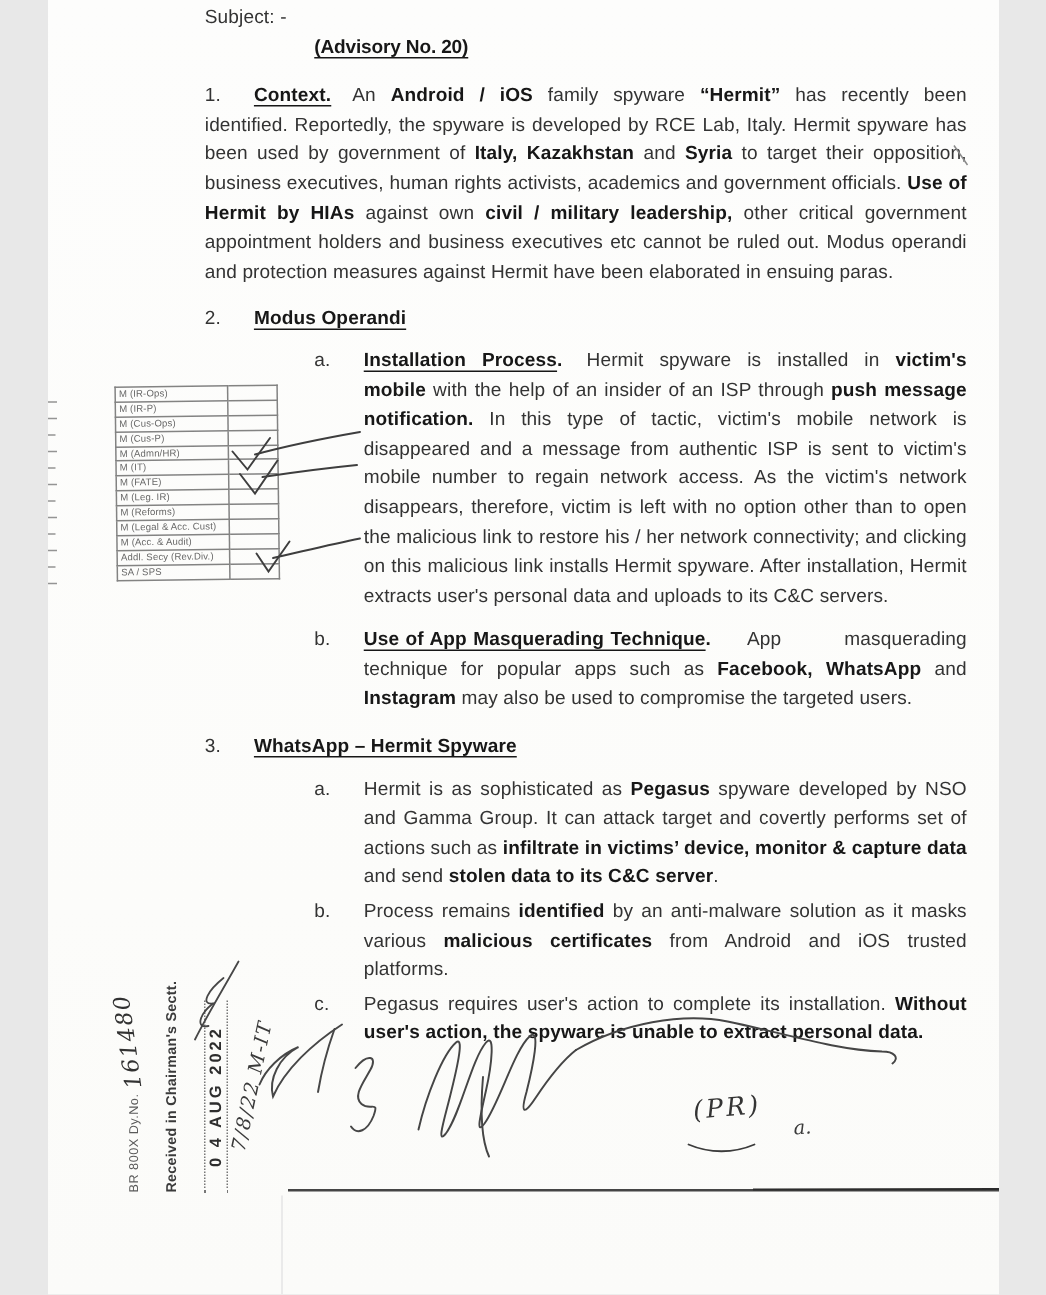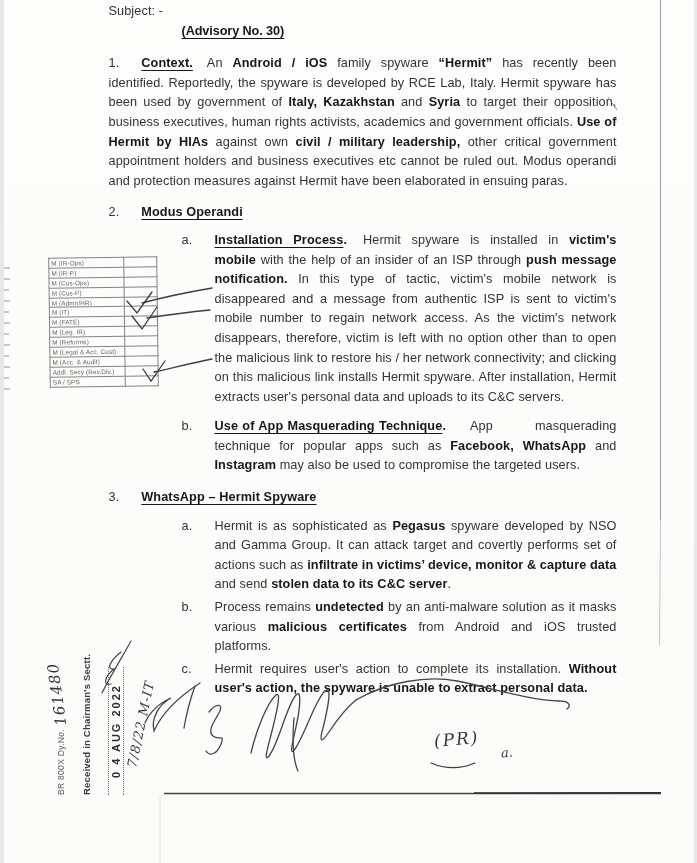--- a/index.html
+++ b/index.html
@@ -1,18 +1,18 @@
 <!DOCTYPE html>
 <html><head>
 <meta charset="utf-8">
 <style>
   html,body{margin:0;padding:0;background:#e8e8e8;}
-  .page{position:relative;width:690px;height:863px;margin:0 auto;overflow:hidden;
+  .page{position:relative;width:602px;height:863px;margin:0 auto;overflow:hidden;
         background:linear-gradient(180deg,#fdfdfc 0%,#fcfcfa 70%,#fbfbf9 100%);
-        font-family:"Liberation Sans", sans-serif;}
+        font-family:"Liberation Sans", sans-serif;padding-left:32px;}
   
   .doc{position:absolute;left:105px;top:2px;width:508px;color:#333;
        font-size:12.7px;line-height:19.6px;letter-spacing:.1px;}
   .b{font-weight:bold;color:#171717;text-align:right;}
   .u{text-decoration:underline;text-underline-offset:2.5px;}
   .gap{display:inline-block;height:1px;}
   .just{text-align:justify;}
   .subject{display:grid;grid-template-columns:73px 1fr;}
   .subject-title{font-weight:bold;color:#171717;letter-spacing:-.1px;}
   .subject-title .line{text-decoration:underline;text-underline-offset:2.5px;white-space:nowrap;}
@@ -55,21 +55,21 @@
 <body>
 
 <div class="page">
 
   <div class="doc">
 
     <div class="subject">
       <div>Subject: -</div>
       <div class="subject-title">
         <br>
-        <span class="line">(Advisory No. 30)</span>
+        <span class="line">(Advisory No. 20)</span>
       </div>
     </div>
 
     <div class="p1 just"><span class="">1.</span><span class="gap" style="width: 22px;"></span><span class="b u">Context.</span><span class="gap" style="width: 14px;"></span><span class="">An </span><span class="b ">Android / iOS</span><span class=""> family spyware </span><span class="b ">“Hermit”</span><span class=""> has recently been identified. Reportedly, the spyware is developed by RCE Lab, Italy. Hermit spyware has been used by government of </span><span class="b ">Italy, Kazakhstan</span><span class=""> and </span><span class="b ">Syria</span><span class=""> to target their opposition, business executives, human rights activists, academics and government officials. </span><span class="b ">Use of Hermit by HIAs</span><span class=""> against own </span><span class="b ">civil / military leadership,</span><span class=""> other critical government appointment holders and business executives etc cannot be ruled out. Modus operandi and protection measures against Hermit have been elaborated in ensuing paras.</span></div>
 
     <div class="h"><span class="">2.</span><span class="gap" style="width: 22px;"></span><span class="b u">Modus Operandi</span></div>
 
     <div class="item m8">
       <span class="marker">a.</span>
       <span class="just"><span class="b u">Installation Process</span><span class="b ">.</span><span class="gap" style="width: 16px;"></span><span class="">Hermit spyware is installed in </span><span class="b ">victim's mobile</span><span class=""> with the help of an insider of an ISP through </span><span class="b ">push message notification.</span><span class=""> In this type of tactic, victim's mobile network is disappeared and a message from authentic ISP is sent to victim's mobile number to regain network access. As the victim's network disappears, therefore, victim is left with no option other than to open the malicious link to restore his / her network connectivity; and clicking on this malicious link installs Hermit spyware. After installation, Hermit extracts user's personal data and uploads to its C&amp;C servers.</span></span>
@@ -82,26 +82,26 @@
 
     <div class="h"><span class="">3.</span><span class="gap" style="width: 22px;"></span><span class="b u">WhatsApp – Hermit Spyware</span></div>
 
     <div class="item m9">
       <span class="marker">a.</span>
       <span class="just"><span class="">Hermit is as sophisticated as </span><span class="b ">Pegasus</span><span class=""> spyware developed by NSO and Gamma Group. It can attack target and covertly performs set of actions such as </span><span class="b ">infiltrate in victims’ device, monitor &amp; capture data</span><span class=""> and send </span><span class="b ">stolen data to its C&amp;C server</span><span class="">.</span></span>
     </div>
 
     <div class="item m3">
       <span class="marker">b.</span>
-      <span class="just"><span class="">Process remains </span><span class="b ">undetected</span><span class=""> by an anti-malware solution as it masks various </span><span class="b ">malicious certificates</span><span class=""> from Android and iOS trusted platforms.</span></span>
+      <span class="just"><span class="">Process remains </span><span class="b ">identified</span><span class=""> by an anti-malware solution as it masks various </span><span class="b ">malicious certificates</span><span class=""> from Android and iOS trusted platforms.</span></span>
     </div>
 
     <div class="item m3">
       <span class="marker">c.</span>
-      <span class="just"><span class="">Hermit requires user's action to complete its installation. </span><span class="b ">Without user's action, the spyware is unable to extract personal data.</span></span>
+      <span class="just"><span class="">Pegasus requires user's action to complete its installation. </span><span class="b ">Without user's action, the spyware is unable to extract personal data.</span></span>
     </div>
   </div>
 
   <table class="stamp-table">
     <tbody>
         <tr>
           <td class="st-label">M (IR-Ops)</td>
           <td class="st-box"></td>
         </tr>
         <tr>

